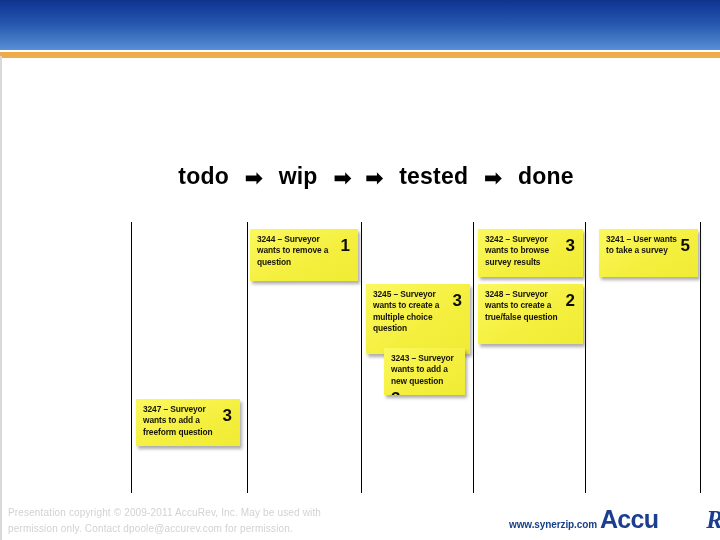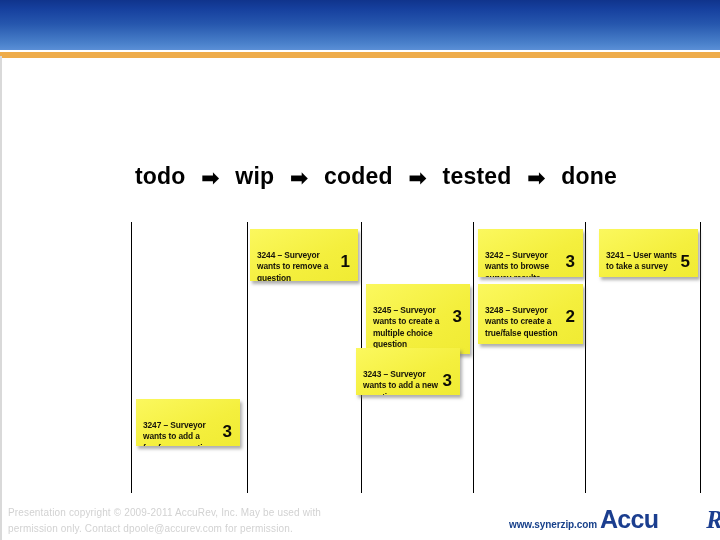--- a/index.html
+++ b/index.html
@@ -92,21 +92,21 @@
     height: 271px;
     background: #000000;
   }
 
   
   .card {
     position: absolute;
     background: #f7f24a;
     background: linear-gradient(to bottom right, #fbf85e 0%, #f4ef3d 60%, #f0eb33 100%);
     box-sizing: border-box;
-    padding: 21px 6px 5px 7px;
+    padding: 5px 6px 5px 7px;
     box-shadow: 2px 3px 3px rgba(110,110,110,0.55);
     display: flex;
     align-items: flex-start;
     justify-content: space-between;
     overflow: hidden;
   }
   .card-title {
     font-size: 8.4px;
     font-weight: bold;
     line-height: 1.34;
@@ -169,21 +169,20 @@
 <div id="header-band"></div>
 <div id="header-gap"></div>
 <div id="header-accent-bar"></div>
 <div id="left-edge-strip"></div>
 
 <div id="workflow-header">
   <span class="wf-stage">todo</span>
   <span class="wf-arrow">➡</span>
   <span class="wf-stage">wip</span>
   <span class="wf-arrow">➡</span>
-  <span class="wf-stage">coded</span>
   <span class="wf-arrow">➡</span>
   <span class="wf-stage">tested</span>
   <span class="wf-arrow">➡</span>
   <span class="wf-stage">done</span>
 </div>
 
 <div id="board">
 
   <div class="col-divider" style="left:131px;"></div>
   <div class="col-divider" style="left:247px;"></div>
@@ -195,21 +194,21 @@
   <div class="card" style="left:250px; top:19px; width:108px; height:52px;">
     <span class="card-title">3244 – Surveyor wants to remove a question</span>
     <span class="card-points">1</span>
   </div>
 
   <div class="card" style="left:366px; top:74px; width:104px; height:70px;">
     <span class="card-title">3245 – Surveyor wants to create a multiple choice question</span>
     <span class="card-points">3</span>
   </div>
 
-  <div class="card" style="left:356px; top:138px; width:104px; height:47px;">
+  <div class="card" style="left:384px; top:138px; width:81px; height:47px;flex-direction:column;">
     <span class="card-title">3243 – Surveyor wants to add a new question</span>
     <span class="card-points">3</span>
   </div>
 
   <div class="card" style="left:136px; top:189px; width:104px; height:47px;">
     <span class="card-title">3247 – Surveyor wants to add a freeform question</span>
     <span class="card-points">3</span>
   </div>
 
   <div class="card" style="left:478px; top:19px; width:105px; height:48px;">

